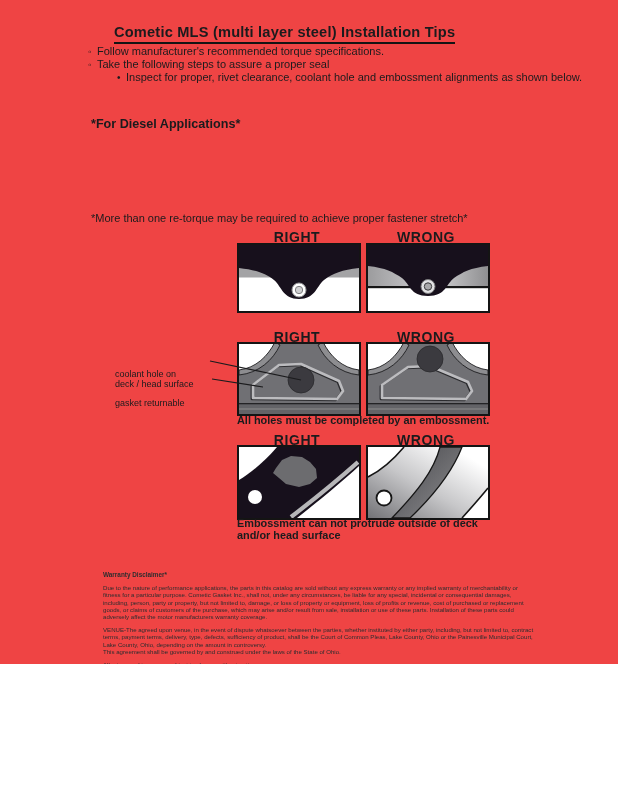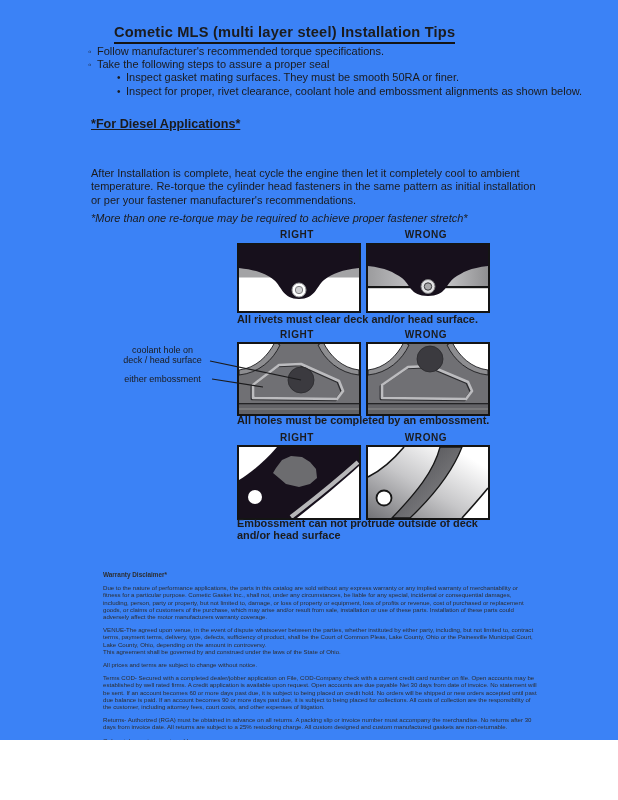--- a/index.html
+++ b/index.html
@@ -1,40 +1,40 @@
 <!DOCTYPE html>
 <html><head>
 <meta charset="utf-8">
 <style>
   html,body{margin:0;padding:0;background:#ffffff;}
-  .page{position:relative;width:618px;height:740px;background:#3b82f6;overflow:hidden;
+  .page{position:relative;width:618px;height:664px;background:#ef4444;overflow:hidden;
         font-family:"Liberation Sans",sans-serif;color:#1b1b1d;}
   
   .title{position:absolute;left:114px;top:24px;font-size:14.6px;font-weight:bold;
          letter-spacing:.2px;border-bottom:2.4px solid #141414;padding-bottom:2px;white-space:nowrap;}
   
   .bullets{position:absolute;left:88px;top:45px;font-size:11px;line-height:13.2px;}
   .brow{display:flex;align-items:flex-start;}
   .brow.sub{margin-left:29px;}
   .mark{width:9px;flex:0 0 9px;}
   .mark.o::before{content:"◦";font-size:10px;position:relative;top:-.5px;}
   .mark.f::before{content:"•";font-size:10px;}
   
-  .dheading{position:absolute;left:91px;top:117px;font-size:12.6px;font-weight:bold;text-decoration:underline;}
+  .dheading{position:absolute;left:91px;top:117px;font-size:12.6px;font-weight:bold;}
   .para{position:absolute;left:91px;font-size:11px;line-height:13.4px;white-space:pre-line;width:450px;}
   .p-oil{top:135px;}
   .p-retorque{top:167px;}
-  .p-note{top:212px;font-style:italic;}
+  .p-note{top:212px;}
   
-  .dlabel{position:absolute;width:120px;text-align:center;font-size:10px;font-weight:600;
+  .dlabel{position:absolute;width:120px;text-align:center;font-size:14px;font-weight:600;
           letter-spacing:.6px;color:#1b1b1d;}
   .panel{position:absolute;width:120px;border:2.6px solid #141414;background:#fff;line-height:0;}
   .panel svg{display:block;width:100%;height:100%;}
   .caption{position:absolute;left:237px;font-size:10.9px;font-weight:bold;white-space:pre-line;line-height:11.8px;}
-  .callout{position:absolute;font-size:9px;line-height:10.3px;text-align:center;width:95px;white-space:pre-line;}
+  .callout{position:absolute;font-size:9px;line-height:10.3px;text-align:left;width:95px;white-space:pre-line;margin-top:24px;}
   .leads{position:absolute;left:108px;top:330px;width:240px;height:100px;pointer-events:none;}
   
   .fine{position:absolute;left:103px;top:571px;width:434px;font-size:6.1px;line-height:7.2px;color:#2d2d2f;}
   .fine .fhead{font-weight:bold;font-size:6.4px;margin-bottom:6px;}
   .fine p{margin:0 0 6px 0;white-space:pre-line;}
   
   .pagenum{position:absolute;left:372px;top:757px;font-size:13.6px;letter-spacing:.4px;color:#2a2a2c;}
 </style>
 </head>
 <body>
@@ -47,32 +47,25 @@
     <div class="brow">
       <span class="mark o"></span>
       <span>Follow manufacturer's recommended torque specifications.</span>
     </div>
     <div class="brow">
       <span class="mark o"></span>
       <span>Take the following steps to assure a proper seal</span>
     </div>
     <div class="brow sub">
       <span class="mark f"></span>
-      <span>Inspect gasket mating surfaces.  They must be smooth 50RA or finer.</span>
-    </div>
-    <div class="brow sub">
-      <span class="mark f"></span>
       <span>Inspect for proper, rivet clearance, coolant hole and embossment alignments as shown below.</span>
     </div>
   </div>
 
   <div class="dheading">*For Diesel Applications*</div>
-  <div class="para p-retorque">After Installation is complete, heat cycle the engine then let it completely cool to ambient
-temperature. Re-torque the cylinder head fasteners in the same pattern as initial installation
-or per your fastener manufacturer's recommendations.</div>
   <div class="para p-note">*More than one re-torque may be required to achieve proper fastener stretch*</div>
 
   <div class="dlabel" style="left:237px;top:229px;">RIGHT</div>
   <div class="dlabel" style="left:366px;top:229px;">WRONG</div>
 
   <div class="panel" style="left:237px;top:243px;height:66px;">
     <svg viewBox="0 0 120 66" preserveAspectRatio="none">
       <rect x="0" y="23" width="120" height="9.5" fill="#a3a3a5"></rect>
       <path d="M0,0 H120 V23 C103,25 94,28 85,35 C77,42 76,54 60,54 C44,54 43,42 35,35 C26,28 17,25 0,23 Z" fill="#17101c"></path>
       <circle cx="60" cy="45" r="7" fill="#ffffff" stroke="#9a9a9c" stroke-width="1"></circle>
@@ -88,28 +81,27 @@
           <stop offset="1" stop-color="#8f8f91"></stop>
         </linearGradient>
       </defs>
       <rect x="0" y="21" width="120" height="20.5" fill="url(#g1)"></rect>
       <rect x="0" y="41" width="120" height="2.2" fill="#161616"></rect>
       <path d="M0,0 H120 V21 C102,23 95,27 86,33 C78,39 78,51 60,51 C42,51 42,39 34,33 C25,27 18,23 0,21 Z" fill="#17101c"></path>
       <circle cx="60" cy="41.5" r="7" fill="#e2e2e4" stroke="#7a7a7c" stroke-width="1"></circle>
       <circle cx="60" cy="41.5" r="3.7" fill="#a9a9ab" stroke="#3a3a3c" stroke-width="1"></circle>
     </svg>
   </div>
-  <div class="caption" style="top:314px;">All rivets must clear deck and/or head surface.</div>
 
   <div class="dlabel" style="left:237px;top:329px;">RIGHT</div>
   <div class="dlabel" style="left:366px;top:329px;">WRONG</div>
 
   <div class="callout" style="left:115px;top:345px;">coolant hole on
 deck / head surface</div>
-  <div class="callout" style="left:115px;top:374px;">either embossment</div>
+  <div class="callout" style="left:115px;top:374px;">gasket returnable</div>
 
   <div class="panel" style="left:237px;top:342px;height:70px;">
     <svg viewBox="0 0 120 70" preserveAspectRatio="none">
       <rect width="120" height="70" fill="#ffffff"></rect>
       <path d="M0,27 C17,25 29,13 36,0 H84 C91,13 103,25 120,27 V70 H0 Z" fill="#707074"></path>
       <path d="M36,-2 C29,12 17,24 0,26 L0,31 C20,29 34,16 41,1 Z" fill="#8d8d90" stroke="#1c1c1e" stroke-width="0.9"></path>
       <path d="M84,-2 C91,12 103,24 120,26 L120,31 C100,29 86,16 79,1 Z" fill="#8d8d90" stroke="#1c1c1e" stroke-width="0.9"></path>
       <rect x="0" y="59" width="120" height="11" fill="#636367"></rect>
       <rect x="0" y="59" width="120" height="1.3" fill="#232325"></rect>
       <rect x="0" y="64.5" width="120" height="1" fill="#98989a" opacity="0.8"></rect>

